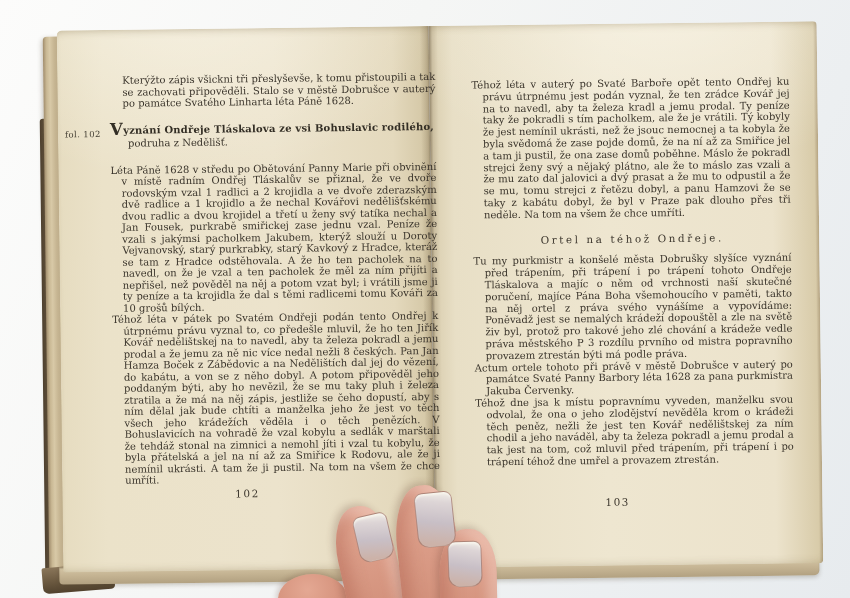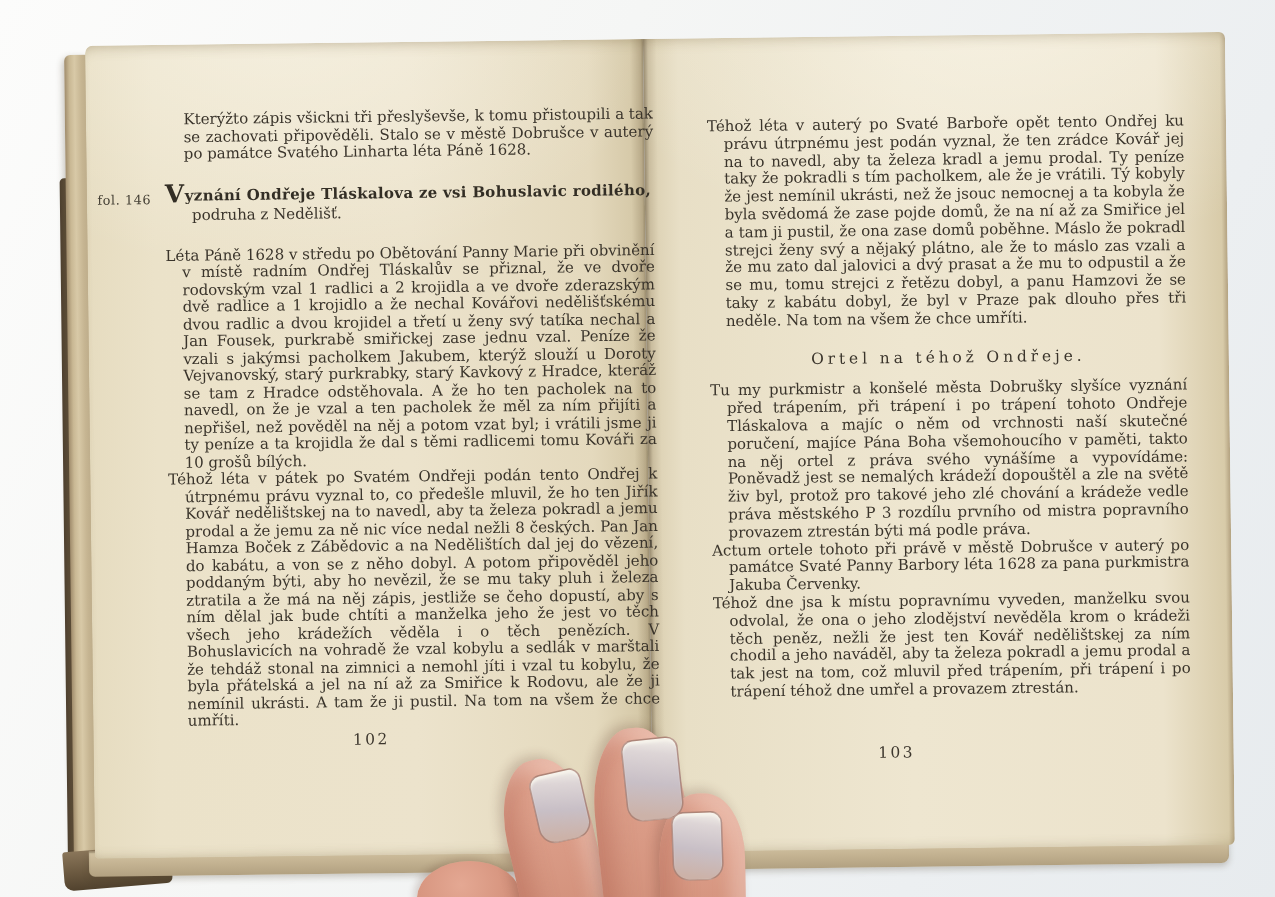--- a/index.html
+++ b/index.html
@@ -59,21 +59,21 @@
   .intro{margin:3px 0 0;padding-left:13px;text-indent:0;}
   .margin-note{position:absolute;left:21px;top:101px;font-size:8.5px;letter-spacing:.4px;color:#454035;}
   .heading-block{margin-top:15px;text-align:left;}
   .heading-line1{font-weight:bold;font-size:10px;letter-spacing:.2px;white-space:nowrap;color:#332e25;}
   .dropcap{font-size:16.5px;font-weight:bold;line-height:10px;vertical-align:-1px;letter-spacing:.5px;}
   .heading-line2{padding-left:18px;font-size:10px;color:#3a342b;margin-top:2px;}
   .body-paras{margin-top:15px;}
   .section-heading{margin:14px 0 9px;text-align:center;letter-spacing:2.6px;font-size:10.3px;color:#3a342b;}
   .page-num{position:absolute;font-size:10.3px;letter-spacing:1.6px;color:#3c362d;}
   .pn-left{left:187px;top:461px;}
-  .pn-right{left:537px;top:474px;}
+  .pn-right{left:557px;top:474px;}
   
   .hand{position:absolute;inset:0;}
   .finger{
     position:absolute;
     border-radius:46% 46% 18% 18% / 36% 36% 8% 8%;
     background:linear-gradient(180deg,#e2a691 0%,#d99a85 45%,#cd8a73 100%);
     box-shadow:inset -9px 7px 12px rgba(255,236,226,.35), inset 10px -5px 16px rgba(158,78,58,.32), -3px -3px 7px rgba(80,40,30,.2);
   }
   .finger.f-index{left:342px;top:505px;width:58px;height:140px;transform:rotate(-13deg);}
   .finger.f-middle{left:399px;top:485px;width:61px;height:160px;transform:rotate(-6deg);}
@@ -102,21 +102,21 @@
   <div class="book">
     <div class="cover-strip"></div>
     <div class="leaf-edge"></div>
     <div class="cover-corner"></div>
     <div class="bottom-block"></div>
 
     <div class="page left"></div>
     <div class="page right"></div>
     <div class="gutter"></div>
 
-    <div class="margin-note ink">fol. 146</div>
+    <div class="margin-note ink">fol. 102</div>
 
     <div class="lp-text ink">
       <p class="para intro">Kterýžto zápis všickni tři přeslyševše, k tomu přistoupili a tak se zachovati připověděli. Stalo se v městě Dobrušce v auterý po památce Svatého Linharta léta Páně 1628.</p>
 
       <div class="heading-block">
         <div class="heading-line1"><span class="dropcap">V</span><span>yznání Ondřeje Tláskalova ze vsi Bohuslavic rodilého,</span></div>
         <div class="heading-line2">podruha z Nedělišť.</div>
       </div>
 
       <div class="body-paras">

